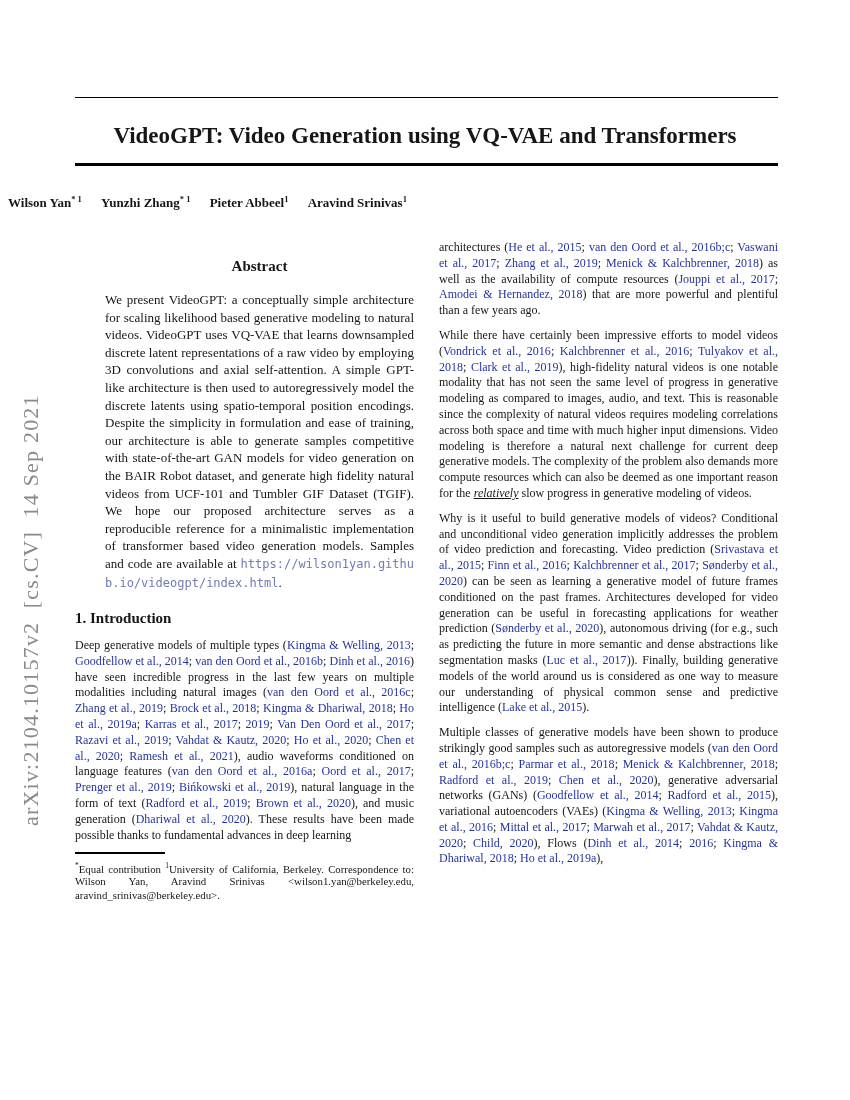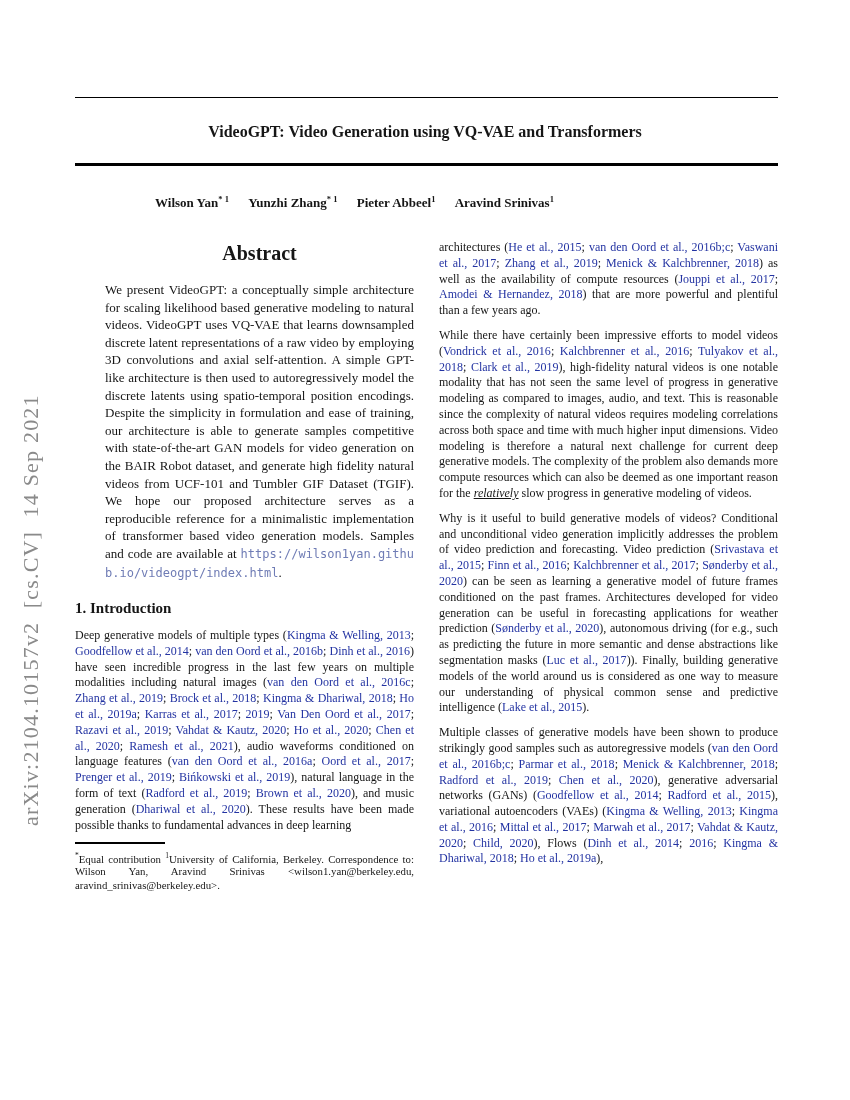--- a/index.html
+++ b/index.html
@@ -19,37 +19,37 @@
     color: var(--watermark, #8a8a8a);
     white-space: pre;
   }
 
   .rule { position: absolute; left: 75px; width: 703px; background: #000; }
   .rule-top { top: 97px; height: 1.4px; }
   .rule-bottom { top: 163px; height: 2.8px; }
 
   .paper-title {
     position: absolute; top: 123px; left: 0; width: 850px;
-    text-align: center; font-size: 16px; font-weight: bold;
+    text-align: center; font-size: 23px; font-weight: bold;
   }
 
   .authors {
     position: absolute; top: 194px; left: 0; width: 709px;
-    text-align: center; font-size: 13px; font-weight: bold;
+    font-size: 13px; font-weight: bold;
   }
   .author { display: inline-block; margin: 0 8px; }
   .author sup { font-size: 8.5px; font-weight: bold; }
 
   .col { position: absolute; width: 339px; }
   .col-left  { left: 75px;  top: 242px; }
   .col-right { left: 439px; top: 240px; }
 
   .abstract-heading {
-    margin: 0 0 11px 30px; text-align: center;
-    font-size: 20px; font-weight: bold;
+    margin: 16px 0 11px 30px; text-align: center;
+    font-size: 15px; font-weight: bold;
   }
   .abstract-body {
     margin-left: 30px;
     font-size: 13px; line-height: 17.6px;
     text-align: justify; hyphens: auto; margin-top: 16px;
   }
 
   .section-heading {
     margin: 18px 0 11px 0;
     font-size: 15px; font-weight: bold;

